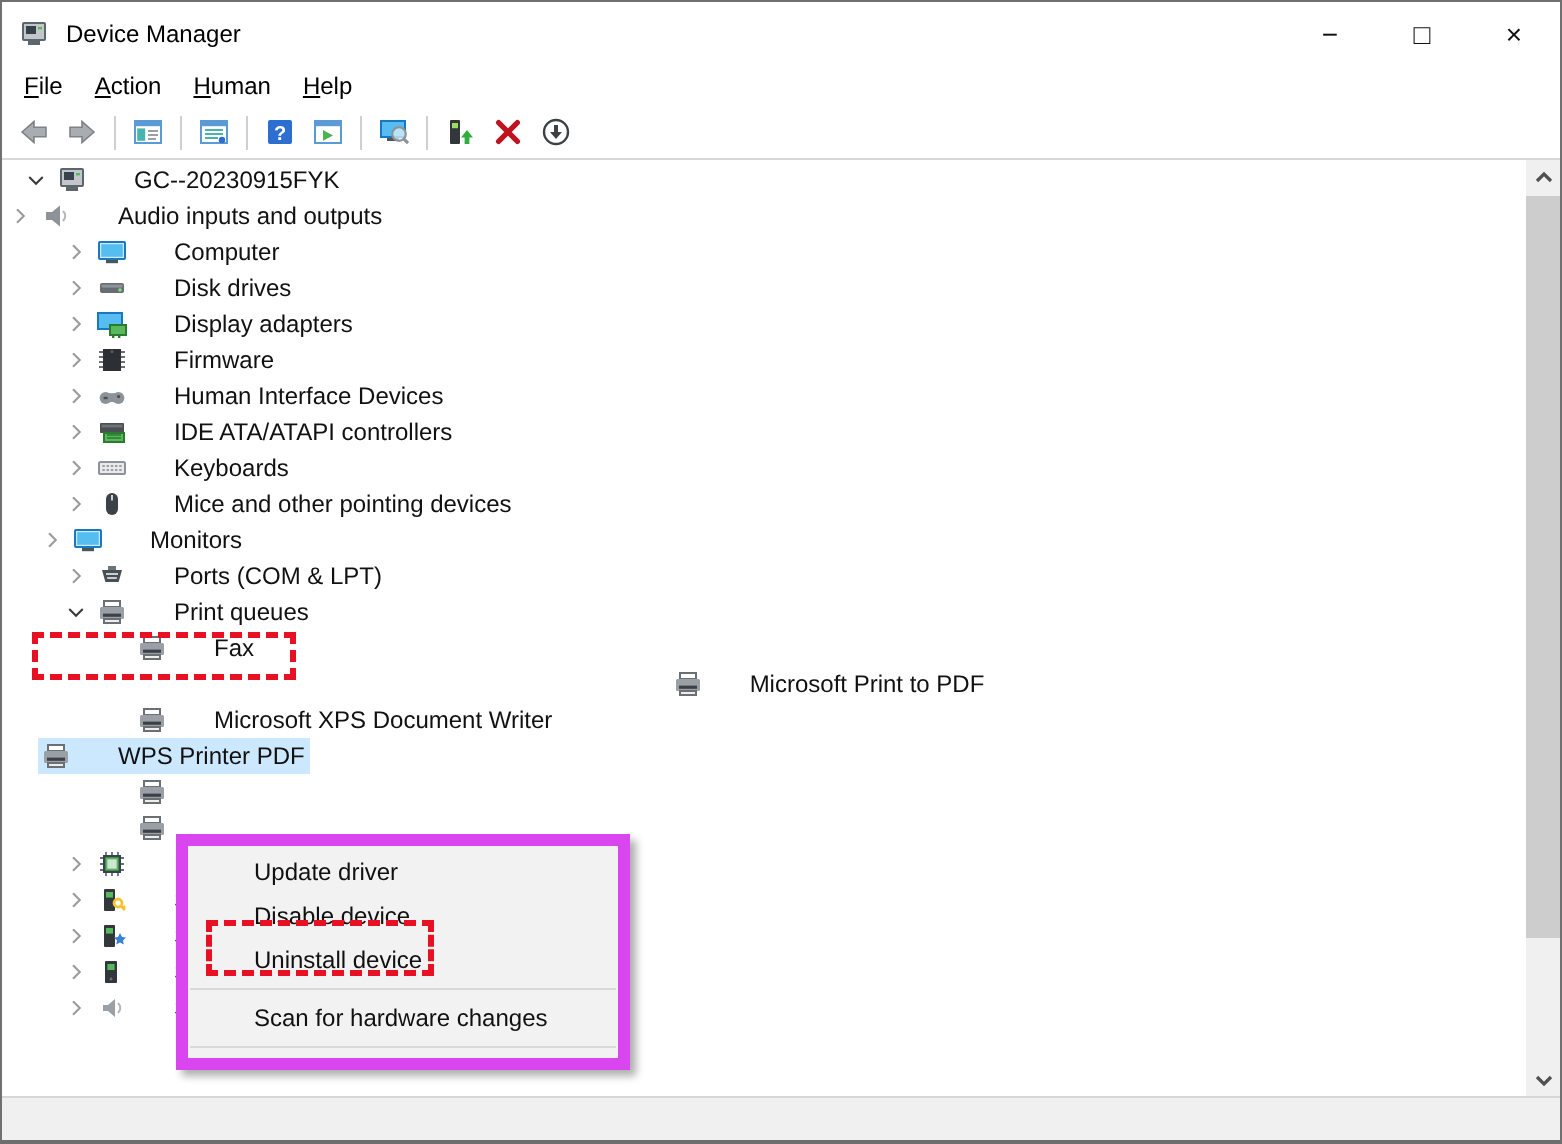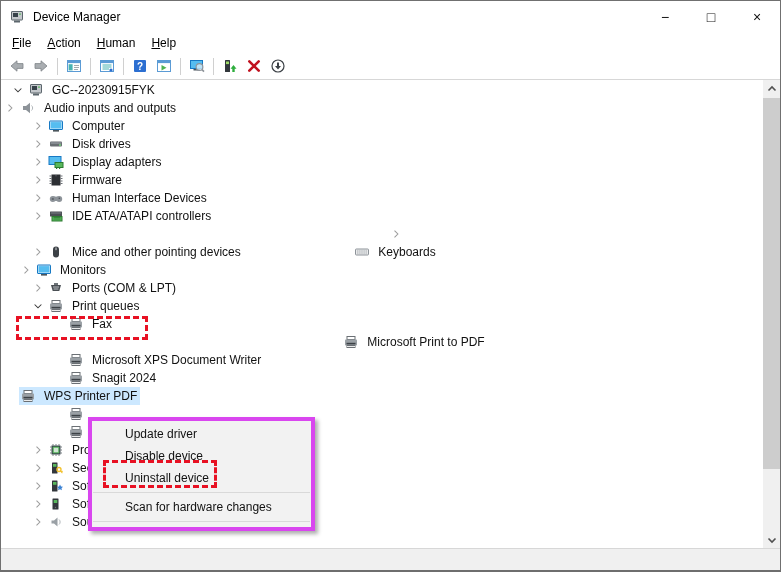--- a/index.html
+++ b/index.html
@@ -68,21 +68,21 @@
   .tree-row {
     display: flex; align-items: center;
     height: 18px; font-size: 12px; color: #111;
     white-space: nowrap;
   }
   .chev { width: 18px; height: 16px; display: inline-flex; align-items: center; justify-content: center; flex: 0 0 18px; }
   .chev svg { width: 12px; height: 12px; }
   .row-inner { display: inline-flex; align-items: center; padding: 1px 3px 1px 1px; }
   .row-inner .node-icon { width: 16px; height: 16px; display: inline-flex; }
   .row-inner .node-icon svg { width: 16px; height: 16px; }
-  .node-label { margin-left: 8px; }
+  .node-label { margin-left: 23px; }
   .tree-row.selected .row-inner { background: #cce8ff; }
   
   .scrollbar {
     position: absolute; right: 0; top: 0; bottom: 0; width: 17px;
     background: #f0f0f0;
   }
   .sb-btn {
     position: absolute; left: 0; width: 17px; height: 17px;
     display: flex; align-items: center; justify-content: center;
     background: #f0f0f0;
@@ -95,21 +95,21 @@
     height: 22px; flex: 0 0 22px;
     background: #f0f0f0;
     border-top: 1px solid #d7d7d7;
     font-size: 11px; color: #444;
     padding: 3px 8px;
   }
   
   .context-menu {
     position: absolute; left: 87px; top: 416px; width: 227px;
     background: #f2f2f2;
-    border: 4px solid #d946ef;
+    border: 6px solid #d946ef;
     box-shadow: 3px 3px 4px rgba(0,0,0,0.32);
     padding: 2px 0;
     z-index: 10;
   }
   .ctx-item {
     height: 22px; line-height: 22px;
     padding-left: 33px;
     font-size: 12px; color: #111;
     white-space: nowrap;
   }
@@ -382,21 +382,21 @@
               <svg viewBox="0 0 16 16">
                 <rect x="2" y="3.5" width="12" height="5" rx="0.5" fill="#4a4f54"></rect>
                 <rect x="2.8" y="4.3" width="10.4" height="1.4" fill="#6d7378"></rect>
                 <rect x="4" y="8.5" width="10" height="4.5" fill="#58b85c" stroke="#2c7a30"></rect>
                 <path d="M5.5 9.5h7M5.5 11h7" stroke="#2c7a30" stroke-width="0.8"></path>
               </svg>
             </span>
             <span class="node-label">IDE ATA/ATAPI controllers</span>
           </span>
         </div>
-        <div class="tree-row" style="padding-left: 28px; flex-direction: column;">
+        <div class="tree-row" style="padding-left: 28px;">
           <span class="chev">
             <svg viewBox="0 0 16 16">
               <path d="M6 3.5 L10.5 8 L6 12.5" fill="none" stroke="#9b9b9b" stroke-width="1.4"></path>
             </svg>
           </span>
           <span class="row-inner">
             <span class="node-icon" style="display: inline-flex;">
               <svg viewBox="0 0 16 16">
                 <rect x="1.5" y="5" width="13" height="6" rx="0.8" fill="#e9eaeb" stroke="#8d9399"></rect>
                 <path d="M3.2 7h9.6M3.2 9h9.6" stroke="#9aa0a5" stroke-width="1" stroke-dasharray="1.2 0.9"></path>
@@ -506,34 +506,20 @@
           <span class="row-inner">
             <span class="node-icon" style="display: inline-flex;">
               <svg viewBox="0 0 16 16">
                 <rect x="4" y="2.5" width="8" height="3" fill="#ffffff" stroke="#6b7075"></rect>
                 <rect x="2" y="5.5" width="12" height="6" rx="0.8" fill="#9aa0a5"></rect>
                 <rect x="3.5" y="8.8" width="9" height="1.6" fill="#3c4146"></rect>
                 <rect x="4" y="11.5" width="8" height="2" fill="#eceded" stroke="#6b7075"></rect>
               </svg>
             </span>
             <span class="node-label">Microsoft XPS Document Writer</span>
-          </span>
-        </div>
-        <div class="tree-row" style="padding-left: 48px;">
-          <span class="chev"></span>
-          <span class="row-inner">
-            <span class="node-icon" style="display: inline-flex;">
-              <svg viewBox="0 0 16 16">
-                <rect x="4" y="2.5" width="8" height="3" fill="#ffffff" stroke="#6b7075"></rect>
-                <rect x="2" y="5.5" width="12" height="6" rx="0.8" fill="#9aa0a5"></rect>
-                <rect x="3.5" y="8.8" width="9" height="1.6" fill="#3c4146"></rect>
-                <rect x="4" y="11.5" width="8" height="2" fill="#eceded" stroke="#6b7075"></rect>
-              </svg>
-            </span>
-            <span class="node-label">Snagit 2024</span>
           </span>
         </div>
         <div class="tree-row selected" style="">
           <span class="chev"></span>
           <span class="row-inner">
             <span class="node-icon" style="display: inline-flex;">
               <svg viewBox="0 0 16 16">
                 <rect x="4" y="2.5" width="8" height="3" fill="#ffffff" stroke="#6b7075"></rect>
                 <rect x="2" y="5.5" width="12" height="6" rx="0.8" fill="#9aa0a5"></rect>
                 <rect x="3.5" y="8.8" width="9" height="1.6" fill="#3c4146"></rect>

